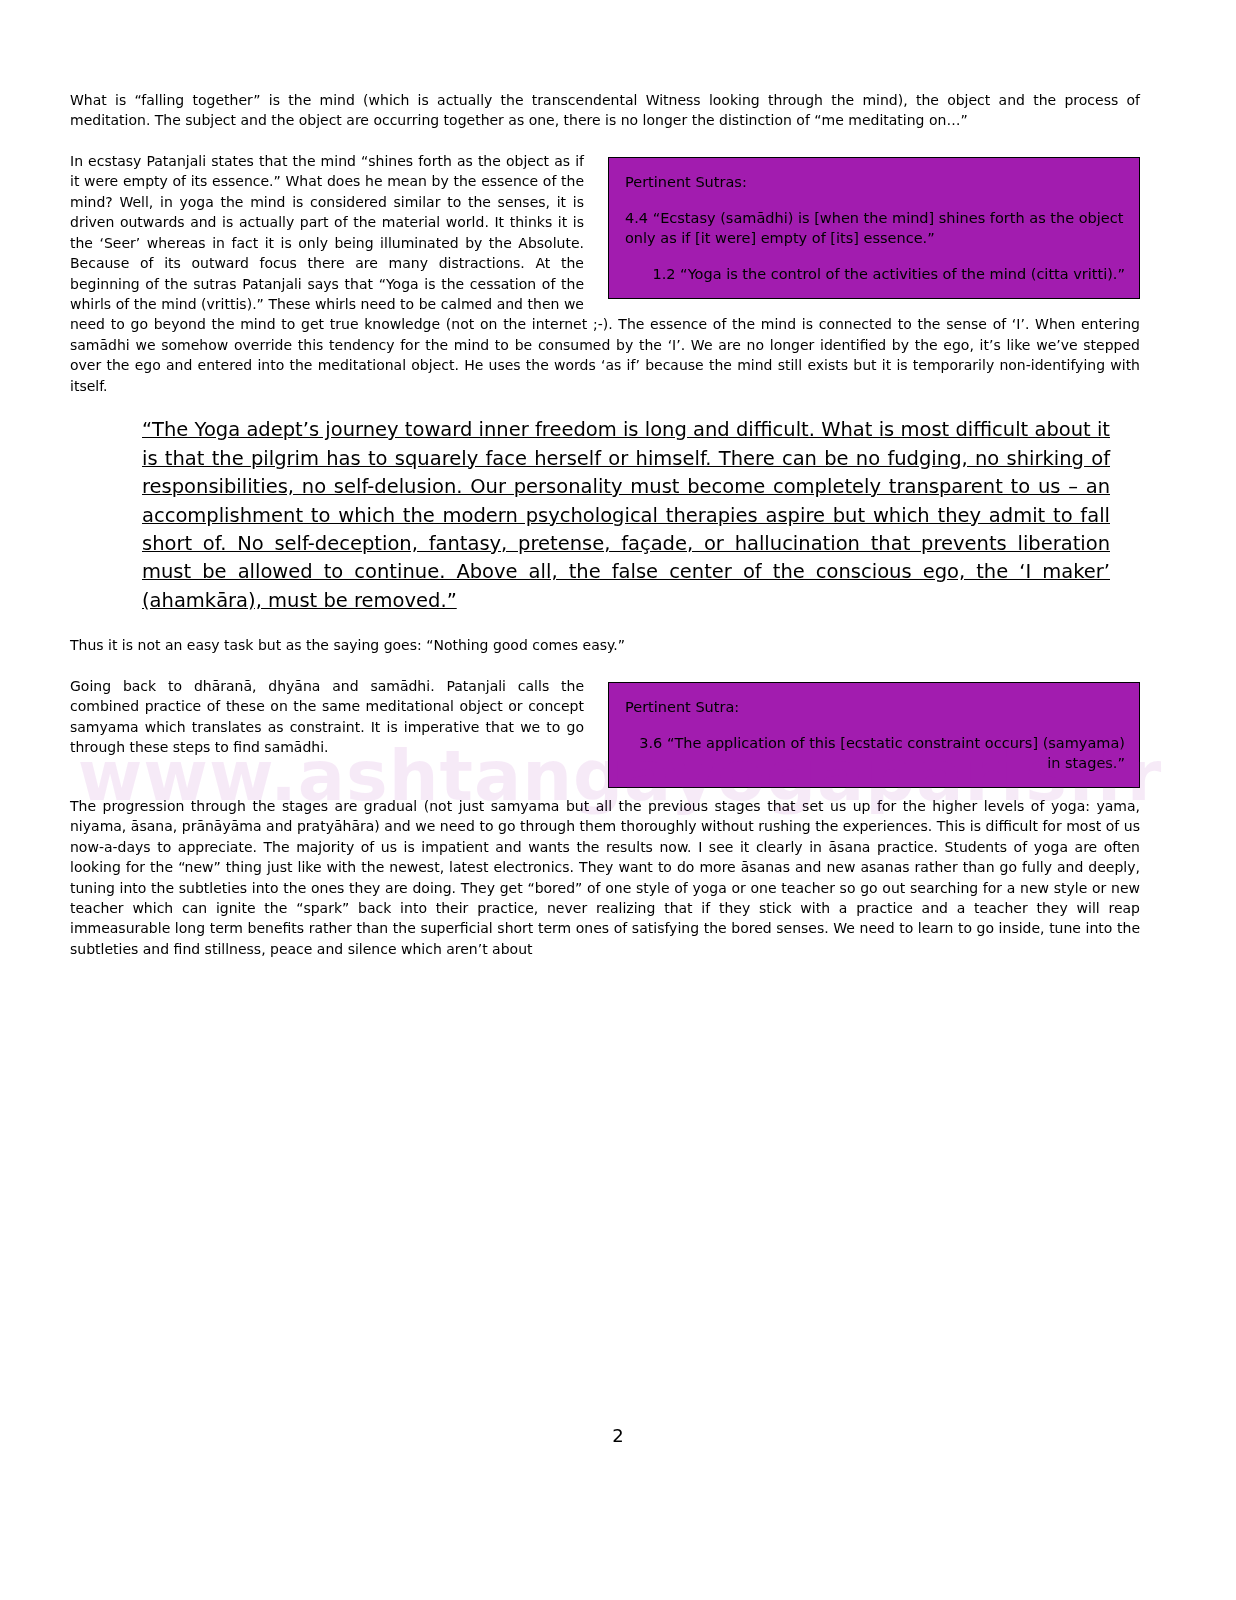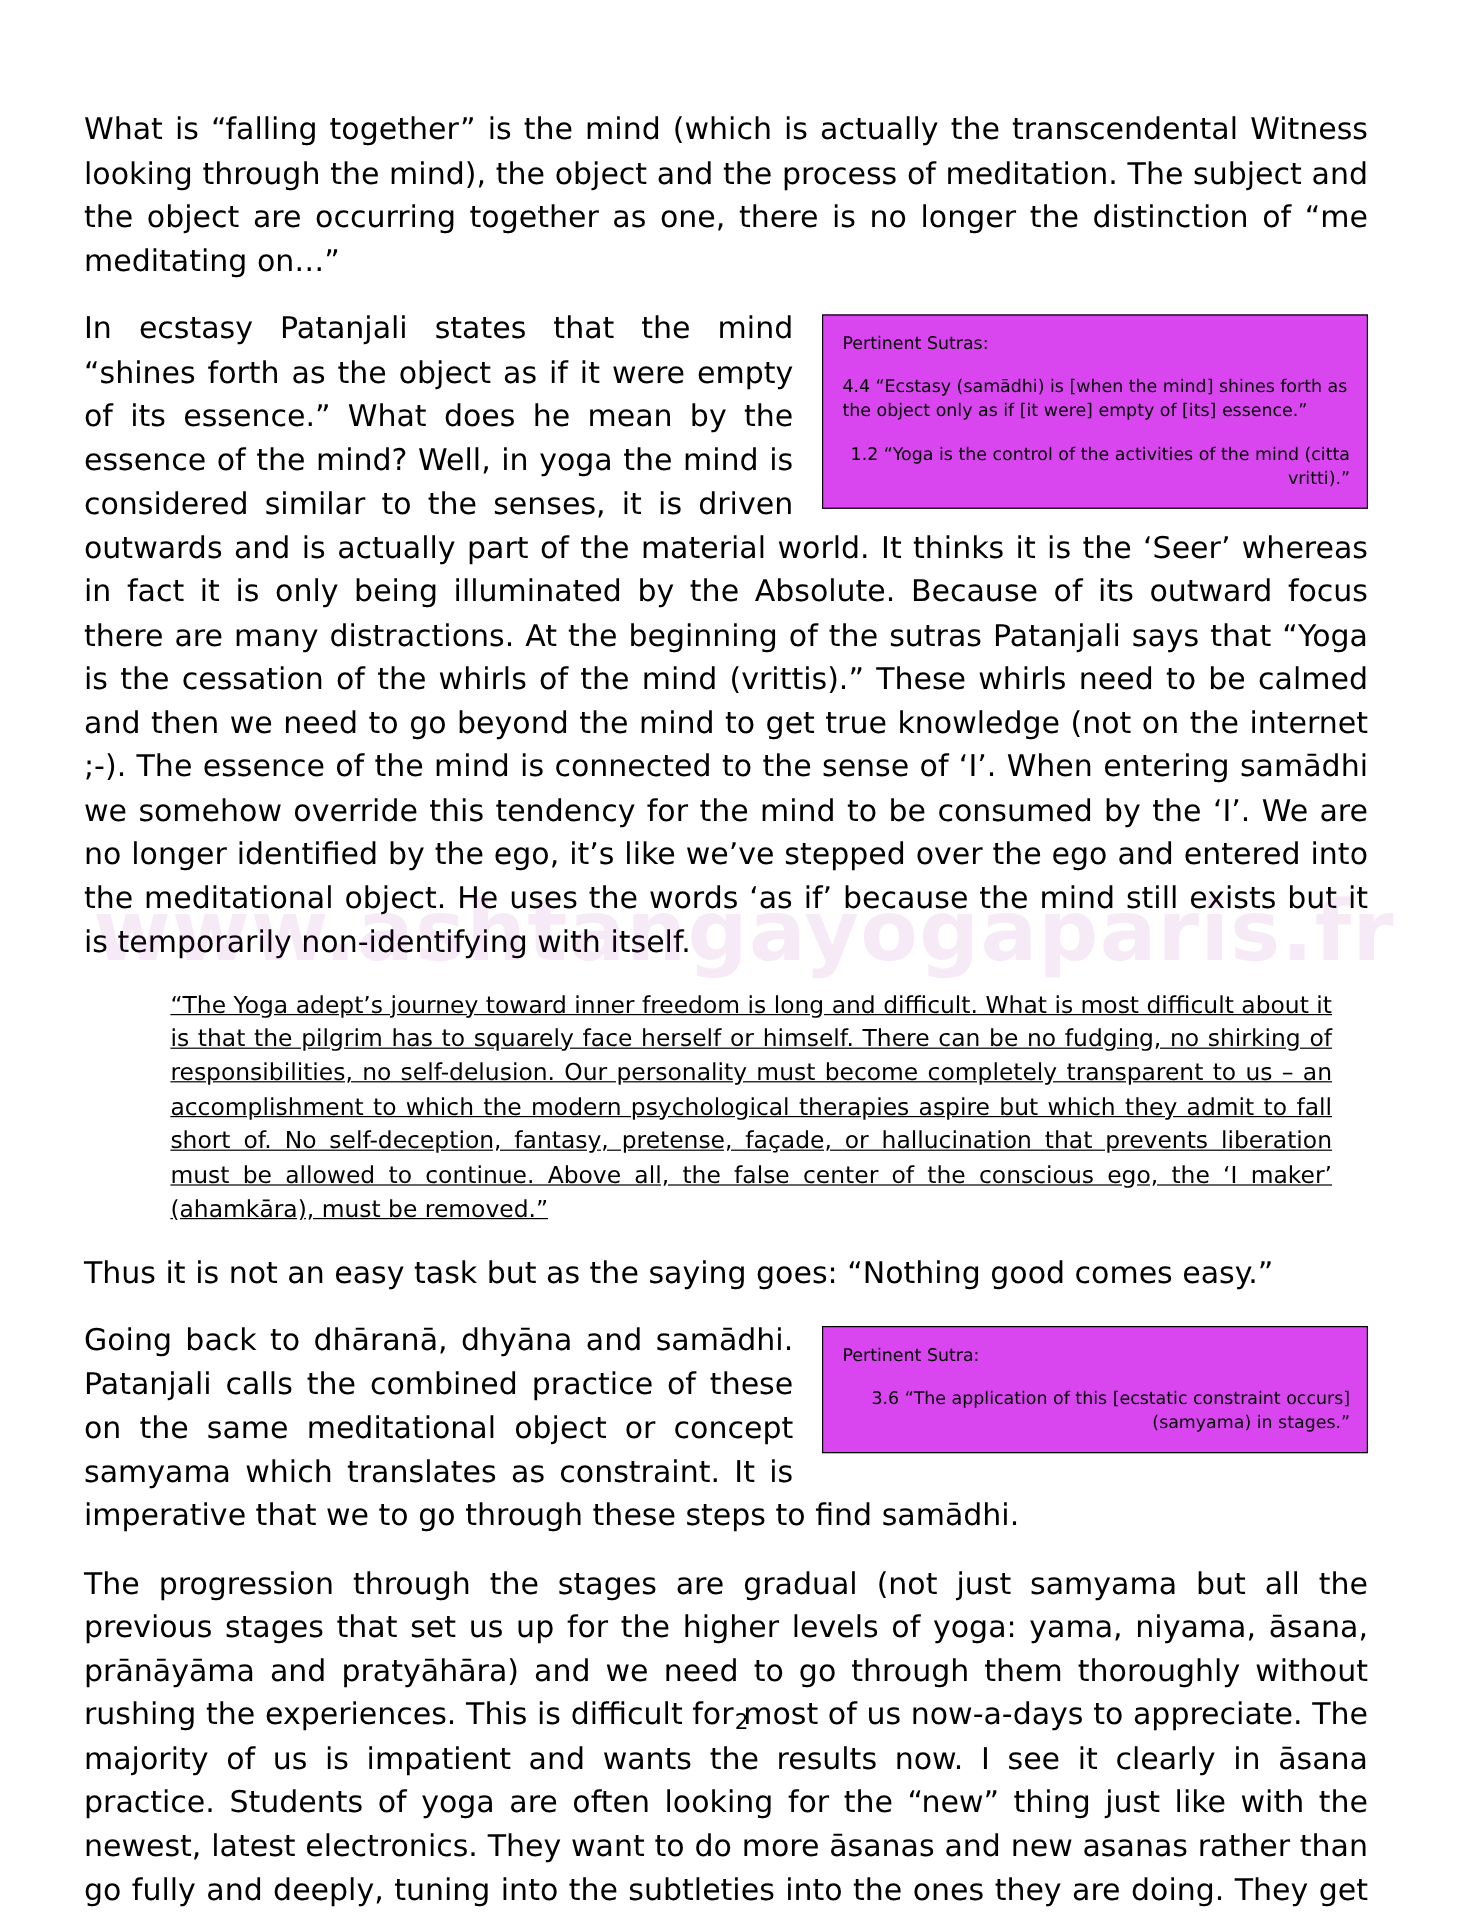--- a/index.html
+++ b/index.html
@@ -41,34 +41,34 @@
   }
   p {
     margin: 0 0 20px 0;
     font-size: 19.5px;
     line-height: 1.46;
     text-align: justify;
     position: relative;
     z-index: 2;
   }
   .body-text {
-    font-size: 25px;
+    font-size: 14px;
   }
   .flow-block {
     position: relative;
     z-index: 2;
   }
   .sutra-box {
     float: right;
-    width: 455px;
+    width: 532px;
     border: 1.5px solid #000;
     box-sizing: border-box;
     padding: 14px 14px 14px 16px;
     margin: 6px 0 8px 24px;
-    background: #d946ef;
+    background: #a21caf;
     position: relative;
     z-index: 3;
   }
   .sutra-box p {
     margin: 0 0 16px 0;
     font-size: 14.5px;
     line-height: 1.38;
     text-align: left;
   }
   .sutra-box p:last-child {

